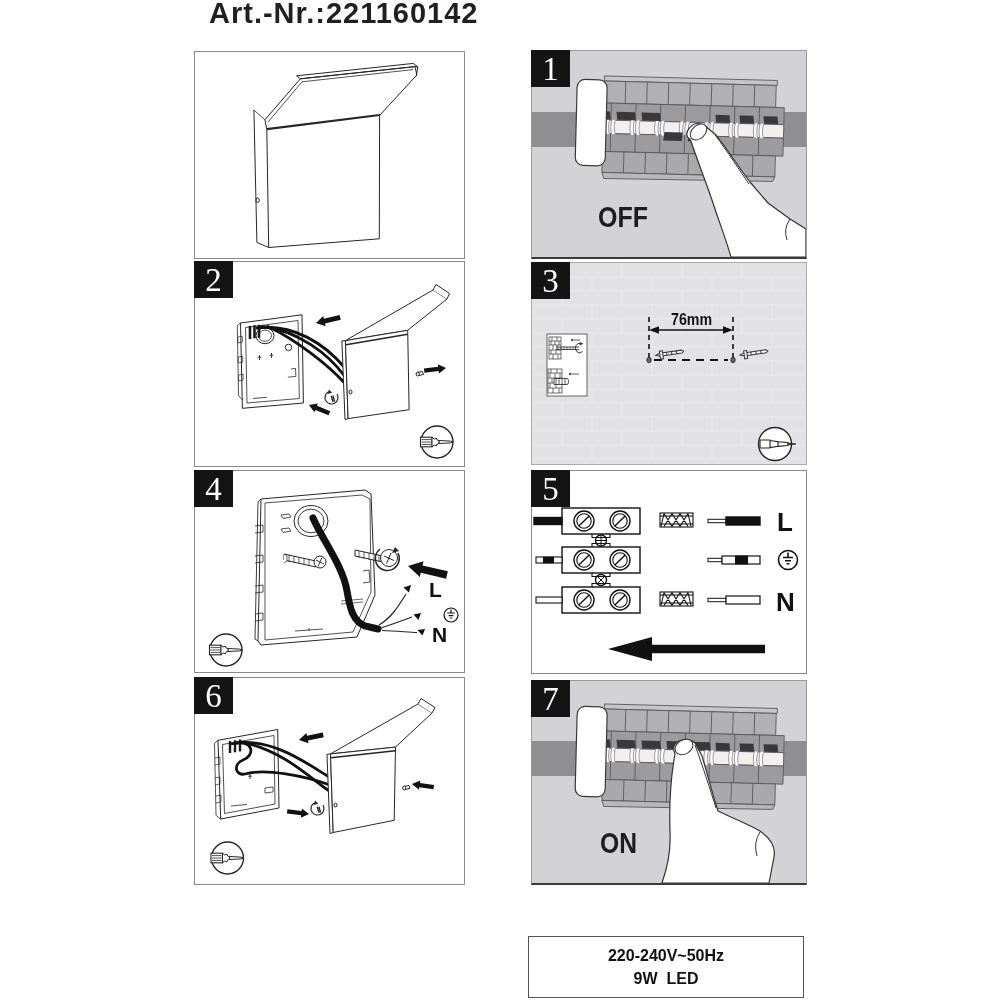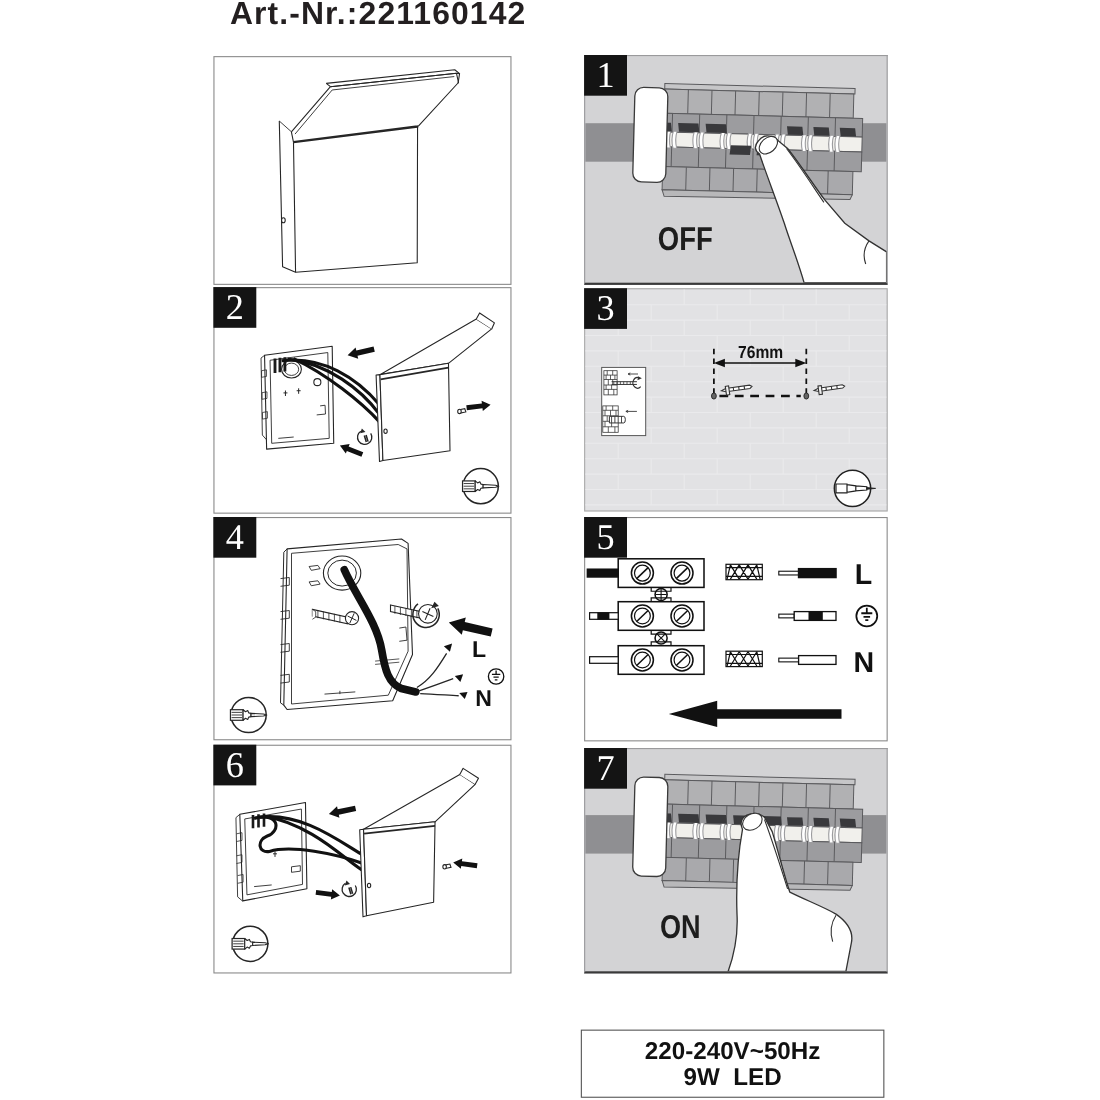--- a/index.html
+++ b/index.html
@@ -404,14 +404,14 @@
 <path d="M143,73 Q139,64 147,60 Q156,56 163,62 L170,75 C176,95 181,115 186,130 C200,137 218,144 228,150 C238,157 244,166 242,176 L237,202 L130,202 C136,185 139,168 138,150 C137,122 139,95 143,73 Z"></path>
 <path d="M163,64 C171,86 178,108 184,127" fill="none" stroke-width="1"></path>
 <path d="M228,151 Q221,162 225,175" fill="none" stroke-width="1"></path>
 <ellipse cx="152" cy="66" rx="9.5" ry="7" transform="rotate(-30 152 66)" stroke-width="1"></ellipse>
 </g>
 <text x="68" y="172" class="lbl" font-size="30" fill="#1d1d1d" textLength="37" lengthAdjust="spacingAndGlyphs">ON</text>
 </svg>
 </div>
 
 <div class="panel" style="left:528px;top:936px;width:276px;height:62px;border:1.6px solid #555;background:#fff;text-align:center;">
-<div style="font-size:22px;font-weight:bold;color:#111;margin-top:7px;line-height:23px;">220-240V~50Hz<br>9W&nbsp;&nbsp;LED</div>
+<div style="font-size:16px;font-weight:bold;color:#111;margin-top:7px;line-height:23px;">220-240V~50Hz<br>9W&nbsp;&nbsp;LED</div>
 </div>
 
 </body></html>

